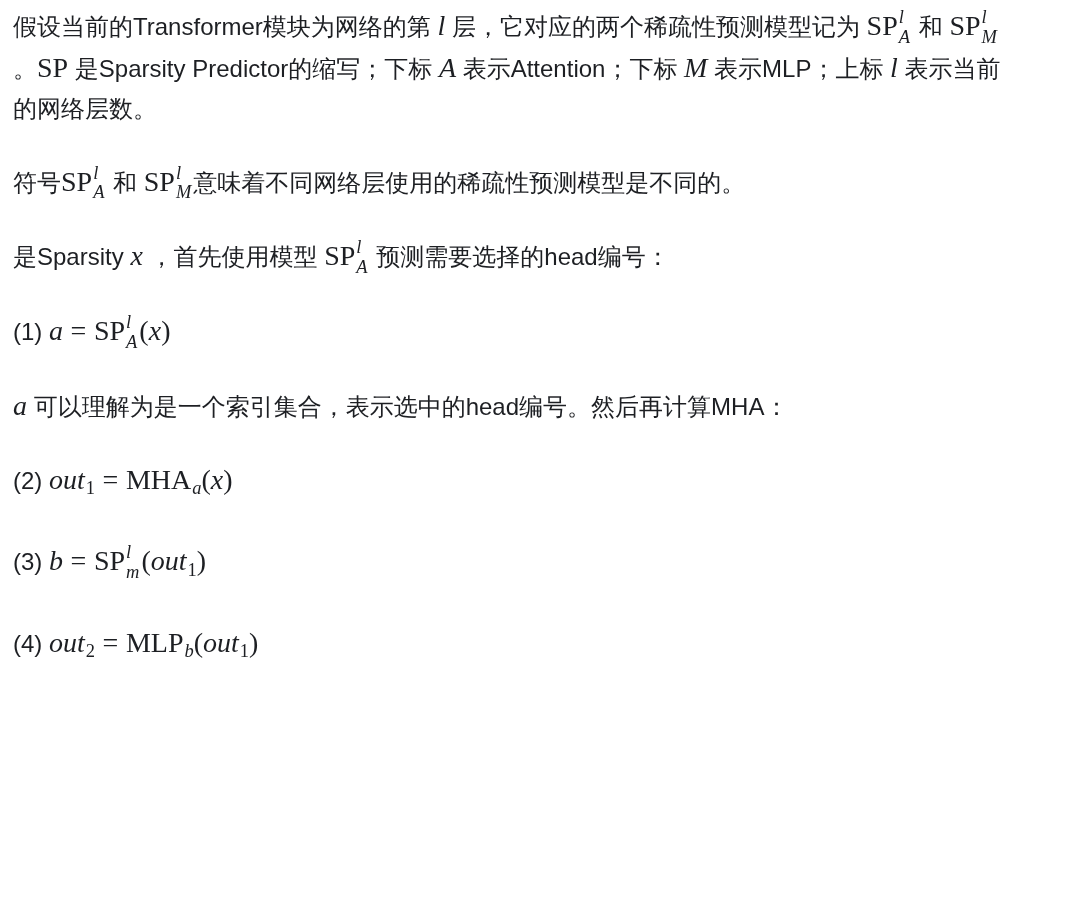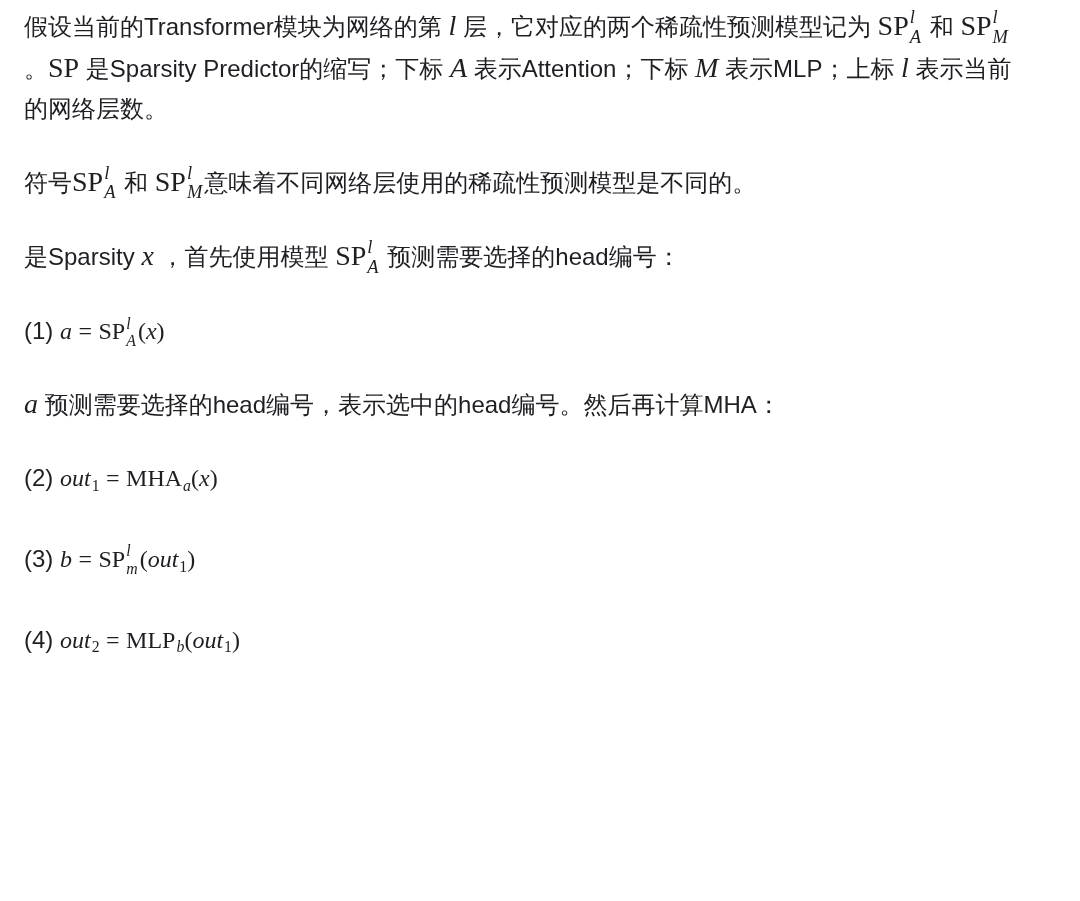--- a/index.html
+++ b/index.html
@@ -14,32 +14,32 @@
     font-family: "Liberation Sans", "DejaVu Sans", sans-serif;
     font-size: 24px;
     color: #1d1f23;
   }
   main.article {
     padding: 6px 12px 0 8px;
     box-sizing: border-box;
     width: 1080px;
   }
   p.block {
-    margin: 33px 16px;
+    margin: 33px 5px;
     line-height: 40px;
   }
   p.block:first-child { margin-top: 0; }
 
   
   .math {
     font-family: "Liberation Serif", "DejaVu Serif", serif;
     font-size: 28px;
     white-space: nowrap;
   }
-  p.formula .math { font-size: 24px; }
+  p.formula .math { font-size: 28px; }
   .mi  { font-style: italic; }
   .mrm { font-style: normal; }
   .mrel { font-style: normal; margin: 0 0.27em; }
 
   
   .msupsub {
     display: inline-block;
     font-size: 0.66em;
     line-height: 1.08;
     vertical-align: -0.42em;
@@ -65,17 +65,17 @@
   }
 </style>
 </head>
 <body style="background: rgb(255, 255, 255); color: rgb(29, 31, 35);">
 
 <main class="article">
     <p class="block"><span class="trun">假设当前的Transformer模块为网络的第 </span><span class="math"><span class="mi">l</span></span><span class="trun"> 层，它对应的两个稀疏性预测模型记为 </span><span class="math"><span class="mrm">SP</span><span class="msupsub"><span>l</span><span>A</span></span></span><span class="trun"> 和 </span><span class="math"><span class="mrm">SP</span><span class="msupsub"><span>l</span><span>M</span></span></span><br><span class="trun">。</span><span class="math"><span class="mrm">SP</span></span><span class="trun"> 是Sparsity Predictor的缩写；下标 </span><span class="math"><span class="mi">A</span></span><span class="trun"> 表示Attention；下标 </span><span class="math"><span class="mi">M</span></span><span class="trun"> 表示MLP；上标 </span><span class="math"><span class="mi">l</span></span><span class="trun"> 表示当前</span><br><span class="trun">的网络层数。</span></p>
     <p class="block"><span class="trun">符号</span><span class="math"><span class="mrm">SP</span><span class="msupsub"><span>l</span><span>A</span></span></span><span class="trun"> 和 </span><span class="math"><span class="mrm">SP</span><span class="msupsub"><span>l</span><span>M</span></span></span><span class="trun">意味着不同网络层使用的稀疏性预测模型是不同的。</span></p>
     <p class="block"><span class="trun">是Sparsity </span><span class="math"><span class="mi">x</span></span><span class="trun"> ，首先使用模型 </span><span class="math"><span class="mrm">SP</span><span class="msupsub"><span>l</span><span>A</span></span></span><span class="trun"> 预测需要选择的head编号：</span></p>
     <p class="block formula"><span class="formula-label">(1)</span> <span class="math"><span class="mi">a</span><span class="mrel">=</span><span class="mrm">SP</span><span class="msupsub"><span>l</span><span>A</span></span><span class="mrm">(</span><span class="mi">x</span><span class="mrm">)</span></span></p>
-    <p class="block"><span class="math"><span class="mi">a</span></span><span class="trun"> 预测需要选择的head编号，表示选中的head编号。然后再计算MHA：</span></p>
+    <p class="block"><span class="math"><span class="mi">a</span></span><span class="trun"> 可以理解为是一个索引集合，表示选中的head编号。然后再计算MHA：</span></p>
     <p class="block formula"><span class="formula-label">(2)</span> <span class="math"><span class="mi">out</span><span class="msubonly rm">1</span><span class="mrel">=</span><span class="mrm">MHA</span><span class="msubonly it">a</span><span class="mrm">(</span><span class="mi">x</span><span class="mrm">)</span></span></p>
     <p class="block formula"><span class="formula-label">(3)</span> <span class="math"><span class="mi">b</span><span class="mrel">=</span><span class="mrm">SP</span><span class="msupsub"><span>l</span><span>m</span></span><span class="mrm">(</span><span class="mi">out</span><span class="msubonly rm">1</span><span class="mrm">)</span></span></p>
     <p class="block formula"><span class="formula-label">(4)</span> <span class="math"><span class="mi">out</span><span class="msubonly rm">2</span><span class="mrel">=</span><span class="mrm">MLP</span><span class="msubonly it">b</span><span class="mrm">(</span><span class="mi">out</span><span class="msubonly rm">1</span><span class="mrm">)</span></span></p>
   </main>
 
 </body></html>

